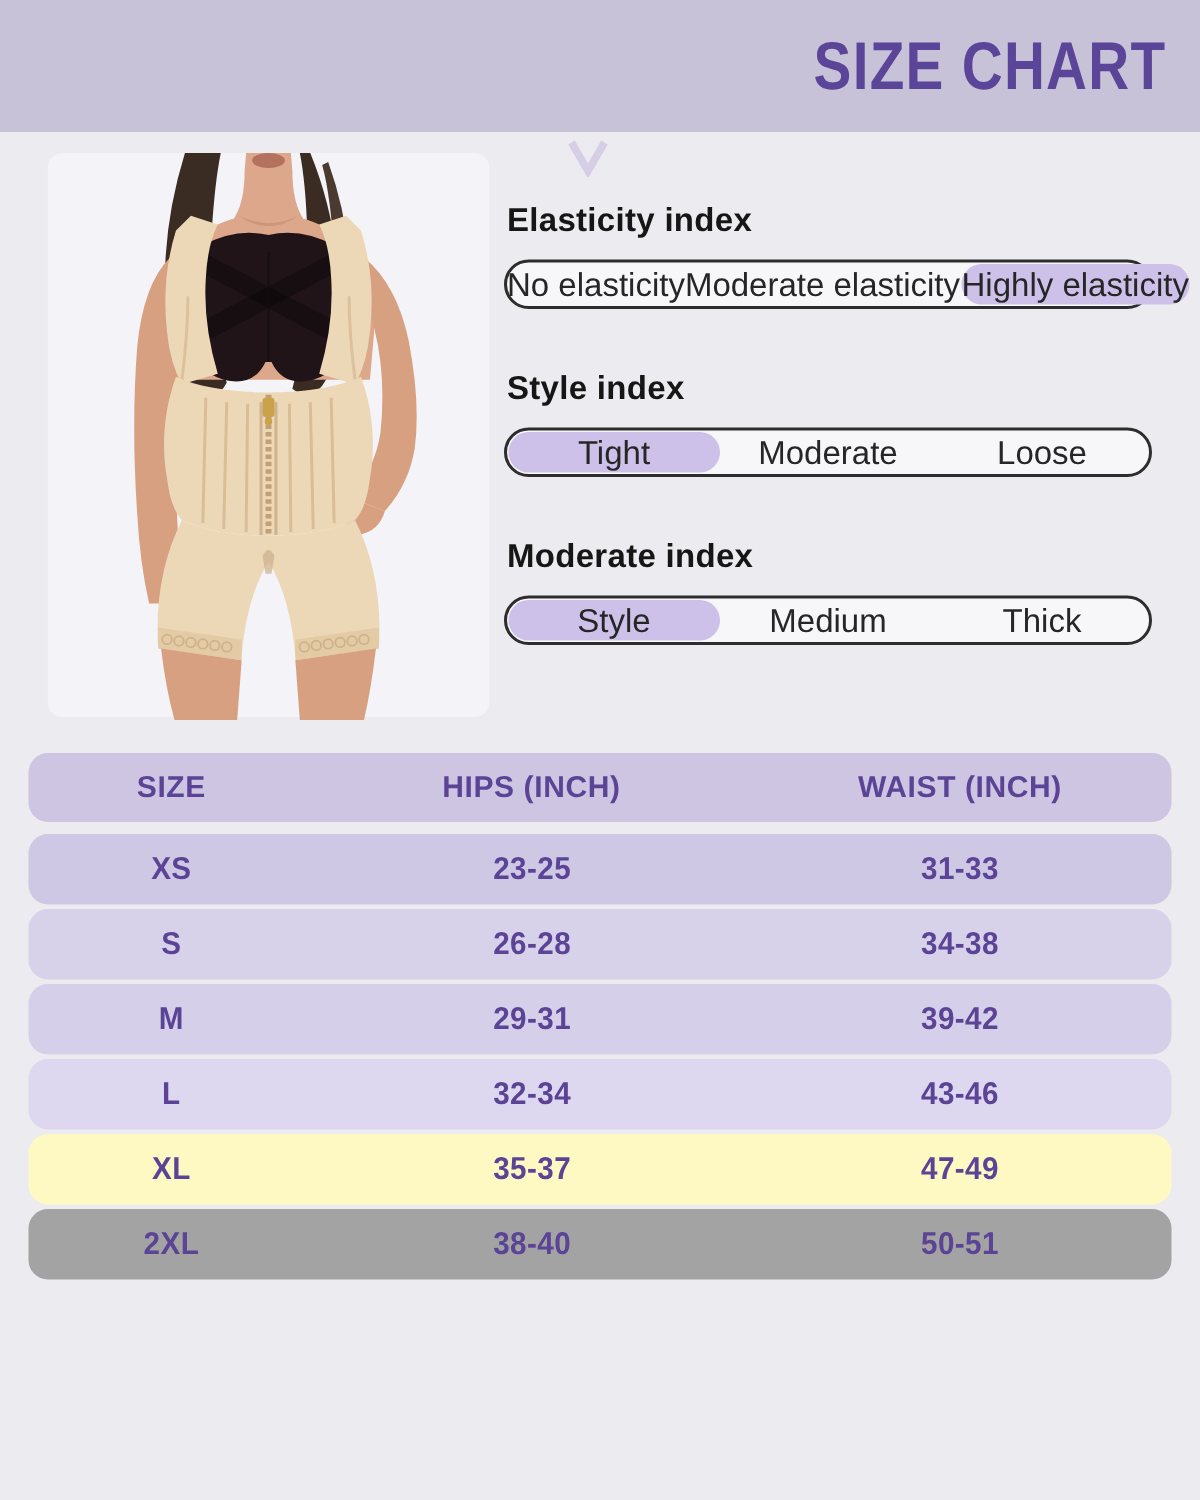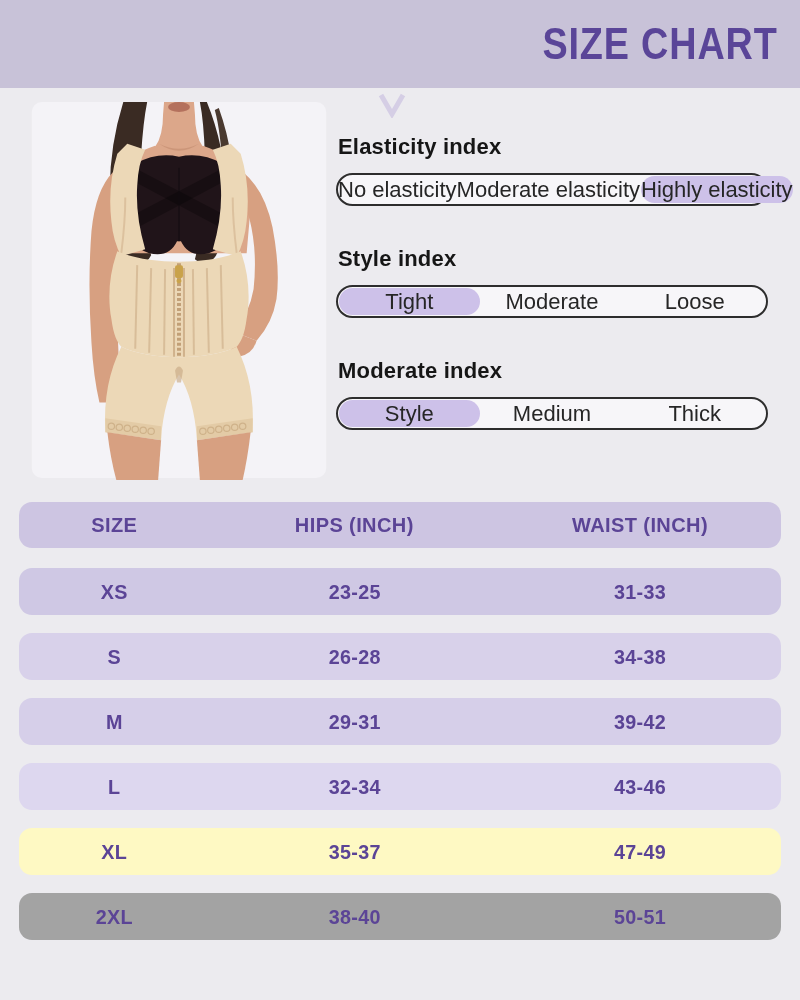--- a/index.html
+++ b/index.html
@@ -33,23 +33,23 @@
   }
   .idx-option{
     display:flex;align-items:center;justify-content:center;
     font-size:22px;color:var(--option-text);border-radius:15px;cursor:pointer;white-space:nowrap;
   }
   .idx-option.selected{background:var(--accent);margin:1px}
   
   .size-table{position:absolute;left:19px;top:502px;width:762px}
   .t-row{
     display:grid;grid-template-columns:25% 38% 37%;align-items:center;
-    height:47px;border-radius:13px;margin-bottom:18px;
-  }
-  .t-row.t-header{height:46px;background:var(--table-header-bg);margin-bottom:20px}
+    height:47px;border-radius:13px;margin-bottom:3px;
+  }
+  .t-row.t-header{height:46px;background:var(--table-header-bg);margin-bottom:8px}
   .t-cell{text-align:center;font-weight:700;color:var(--table-text)}
   .t-header .t-cell{font-size:20px;letter-spacing:.4px}
   .t-body-cell{font-size:21px;letter-spacing:.3px;transform:scaleX(.94)}
 </style>
 </head>
 <body>
 
 <div class="header">
   <div class="page-title">SIZE CHART</div>
 </div>

